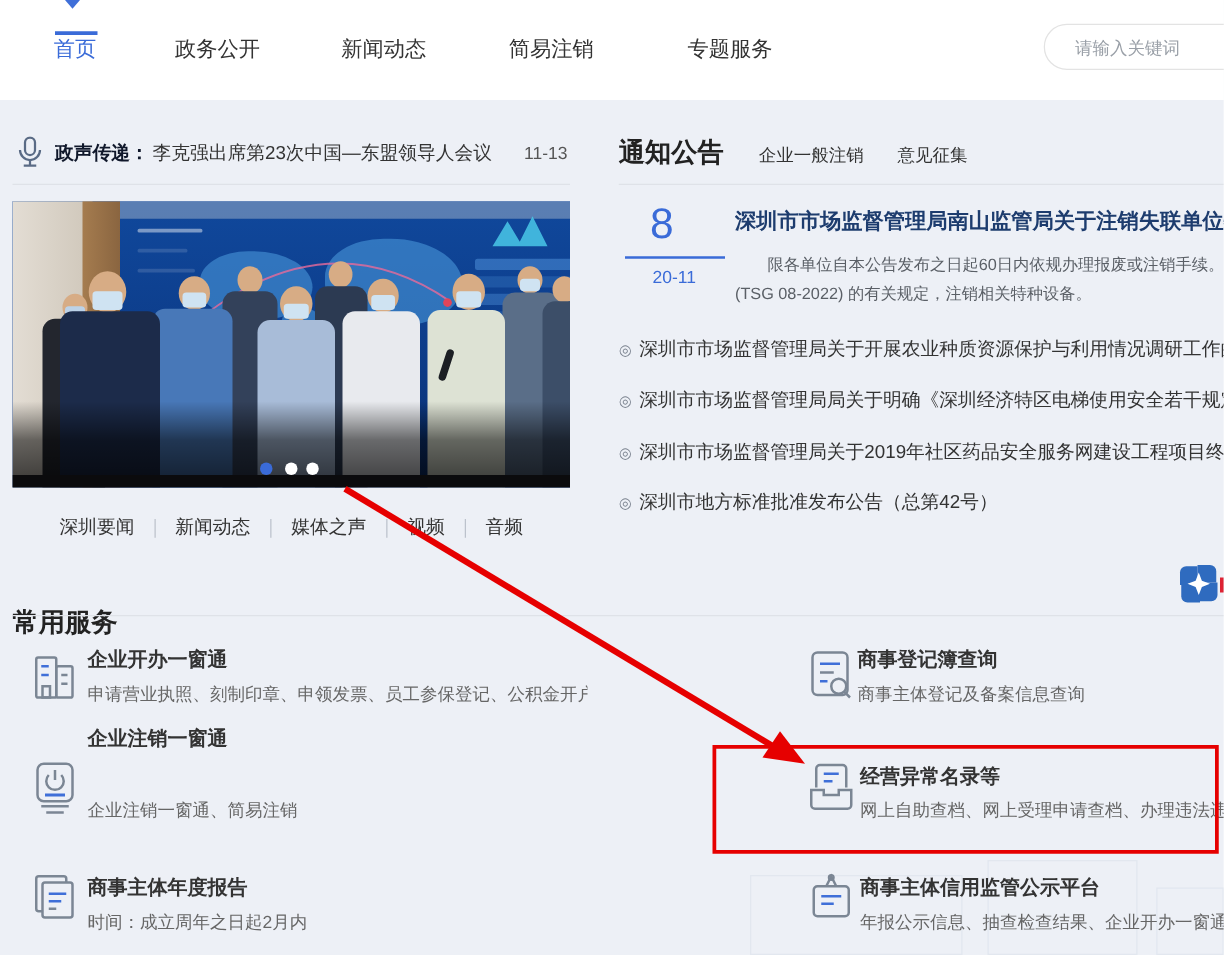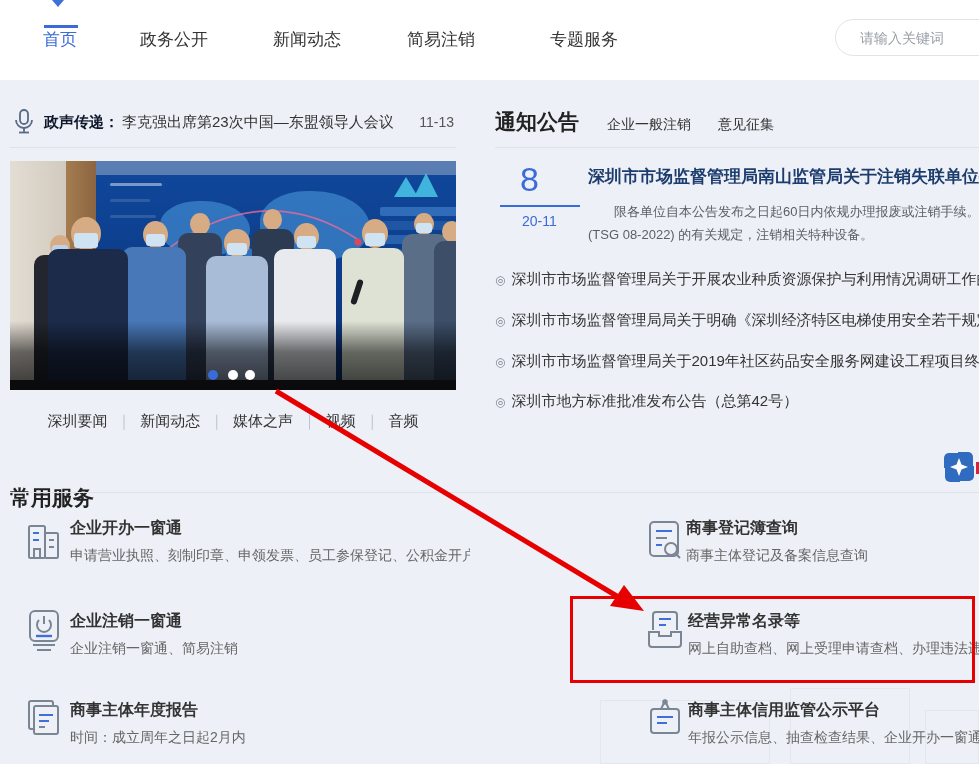--- a/index.html
+++ b/index.html
@@ -258,21 +258,21 @@
 <div class="svc-desc" style="left:686px;top:547px;width:293px">商事主体登记及备案信息查询</div>
 
 <svg class="svc-icon" style="left:25px;top:608px" viewBox="0 0 38 44">
   <rect x="5" y="3" width="28" height="30" rx="5" fill="none" stroke="#7b8694" stroke-width="2"></rect>
   <path d="M14 12 a7 7 0 1 0 10 0" fill="none" stroke="#7b8694" stroke-width="2"></path>
   <line x1="19" y1="8" x2="19" y2="16" stroke="#7b8694" stroke-width="2"></line>
   <line x1="11" y1="28" x2="27" y2="28" stroke="#3f6fd8" stroke-width="2.4"></line>
   <line x1="8" y1="37" x2="30" y2="37" stroke="#7b8694" stroke-width="2"></line>
   <line x1="12" y1="42" x2="26" y2="42" stroke="#7b8694" stroke-width="2"></line>
 </svg>
-<div class="svc-title" style="left:70px;top:611px">企业注销一窗通</div>
+<div class="svc-title" style="left:70px;top:581px">企业注销一窗通</div>
 <div class="svc-desc" style="left:70px;top:640px;width:400px">企业注销一窗通、简易注销</div>
 
 <svg class="svc-icon" style="left:646px;top:608px" viewBox="0 0 38 44">
   <path d="M7 22 V7 a3 3 0 0 1 3 -3 h18 a3 3 0 0 1 3 3 v15" fill="none" stroke="#7b8694" stroke-width="2"></path>
   <line x1="13" y1="11" x2="25" y2="11" stroke="#3f6fd8" stroke-width="2"></line>
   <line x1="13" y1="17" x2="20" y2="17" stroke="#3f6fd8" stroke-width="2"></line>
   <path d="M3 24 h10 v4 h12 v-4 h10 v12 a3 3 0 0 1 -3 3 H6 a3 3 0 0 1 -3 -3 z" fill="none" stroke="#7b8694" stroke-width="2"></path>
 </svg>
 <div class="svc-title" style="left:688px;top:611px">经营异常名录等</div>
 <div class="svc-desc" style="left:688px;top:640px;width:291px">网上自助查档、网上受理申请查档、办理违法违规</div>

